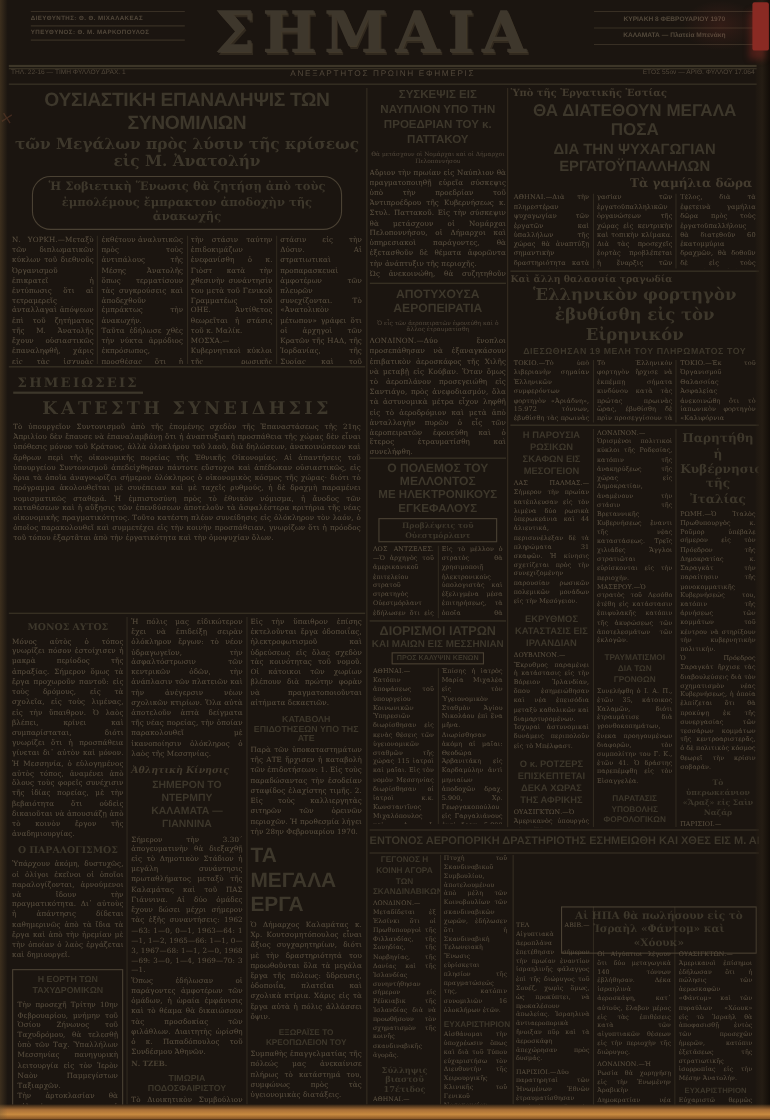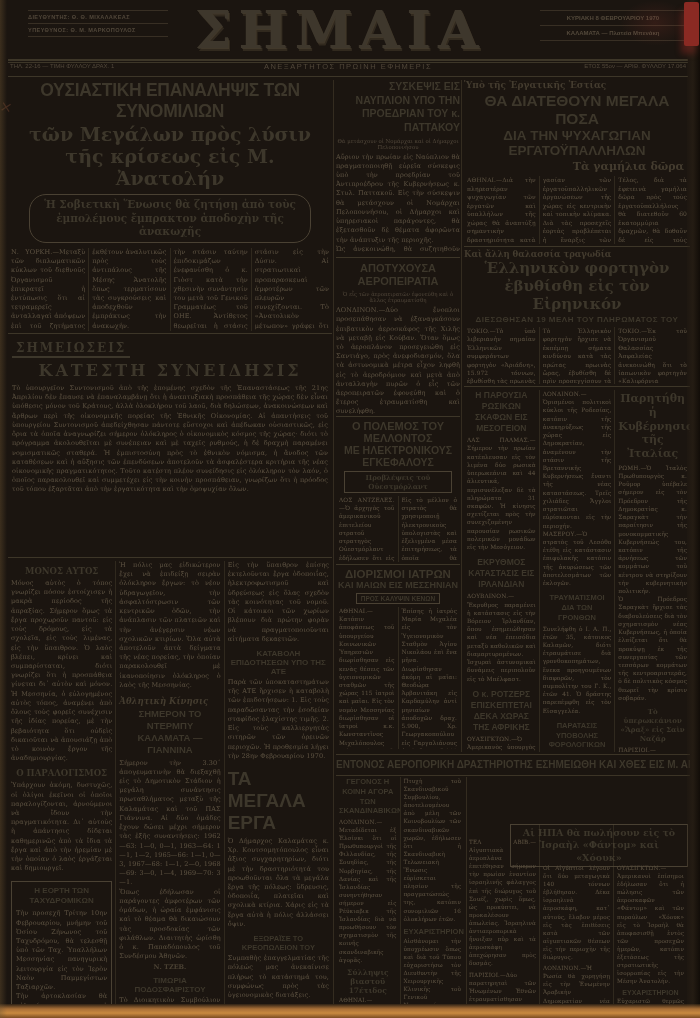--- a/index.html
+++ b/index.html
@@ -37,21 +37,21 @@
   .h-sans{font-family:"Liberation Sans",sans-serif;font-weight:bold;color:#3d372b;text-align:center;}
   .h-serif{font-family:"DejaVu Serif",serif;font-weight:bold;color:#3d372b;text-align:center;}
   .kicker{font-family:"DejaVu Serif",serif;font-weight:bold;text-align:left;color:#443c2f;}
   .deck{font-family:"DejaVu Serif",serif;text-align:center;color:#51473a;}
   .body{font-size:6.5px;line-height:1.42;text-align:justify;color:#544a3b;
     white-space:pre-line;letter-spacing:.1px;text-shadow:0 0 .4px rgba(84,74,59,.5);}
   .cols{display:flex;overflow:hidden;}
   .cols .col{flex:1;padding:0 3px;overflow:hidden;}
   .cols .col + .col{border-left:1px solid rgba(85,74,54,.38);}
   .boxed{border:1px solid #4a4133;padding:3px 6px;}
-  .sig{text-align:center;font-weight:bold;font-size:6.5px;margin-top:2px;}
+  .sig{text-align:left;font-weight:bold;font-size:6.5px;margin-top:2px;}
   .crosshead{font-family:"DejaVu Serif",serif;font-weight:bold;text-align:center;
     font-size:8.5px;margin:5px 0 3px;color:#3d372b;}
   .vrule{width:1px;background:rgba(85,74,54,.45);}
   
   #edge-right{left:687px;top:0;width:13px;height:1018px;
     background:linear-gradient(90deg,rgba(40,30,20,.2) 0%,#241c13 45%,#120d08 100%);}
   #stamp-red{left:684px;top:2px;width:15px;height:44px;background:#8a2a23;border-radius:2px;
     box-shadow:-3px 8px 6px rgba(138,42,35,.45);}
   #smudge-red{left:620px;top:0;width:70px;height:46px;border-radius:50%;
     background:radial-gradient(ellipse at center,rgba(160,60,50,.18) 0%,rgba(160,60,50,0) 70%);}
@@ -83,21 +83,21 @@
     <span id="info-center">ΑΝΕΞΑΡΤΗΤΟΣ ΠΡΩΙΝΗ ΕΦΗΜΕΡΙΣ</span>
     <span id="info-right">ΕΤΟΣ 55ον — ΑΡΙΘ. ΦΥΛΛΟΥ 17.064</span>
   </div>
   <div class="abs hrule" style="left:8px;top:76px;width:680px;"></div>
 
   <div class="abs vrule" style="left:333px;top:80px;height:924px;"></div>
   <div class="abs vrule" style="left:461px;top:80px;height:672px;"></div>
 
   <div class="abs" style="left:8px;top:80px;width:324px;height:251px;overflow:hidden;">
     <div class="h-sans" style="font-size:17.5px;letter-spacing:-0.3px;">ΟΥΣΙΑΣΤΙΚΗ ΕΠΑΝΑΛΗΨΙΣ ΤΩΝ ΣΥΝΟΜΙΛΙΩΝ</div>
-    <div class="h-serif" style="font-size:19px;margin-top:1px;">τῶν Μεγάλων πρὸς λύσιν τῆς κρίσεως εἰς Μ. Ἀνατολήν</div>
+    <div class="h-serif" style="font-size:14px;margin-top:1px;">τῶν Μεγάλων πρὸς λύσιν τῆς κρίσεως εἰς Μ. Ἀνατολήν</div>
     <div class="boxed h-serif" style="width:268px;margin:5px auto 5px;font-size:10.5px;line-height:1.3;border-radius:17px;">Ἡ Σοβιετικὴ Ἕνωσις θὰ ζητήσῃ ἀπὸ τοὺς ἐμπολέμους ἔμπρακτον ἀποδοχὴν τῆς ἀνακωχῆς</div>
     <div class="cols" style="height:160px;">
       <div class="col body">Ν. ΥΟΡΚΗ.—Μεταξὺ τῶν διπλωματικῶν κύκλων τοῦ διεθνοῦς Ὀργανισμοῦ ἐπικρατεῖ ἡ ἐντύπωσις ὅτι αἱ τετραμερεῖς ἀνταλλαγαὶ ἀπόψεων ἐπὶ τοῦ ζητήματος τῆς Μ. Ἀνατολῆς ἔχουν οὐσιαστικῶς ἐπαναληφθῆ, χάρις εἰς τὰς ἰσχυρὰς πιέσεις ποὺ ἀσκοῦνται ἀπὸ τῆς πλευρᾶς τῶν τεσσάρων Μεγάλων Δυνάμεων πρὸς ἐξεύρεσιν εἰρηνικῆς λύσεως τῆς ἀνακωχῆς.
 ΛΟΝΔΙΝΟΝ.—Ἡ Σοβιετικὴ Ἕνωσις ἔλαβεν ἤδη ἐπαφὰς μετὰ τῶν τριῶν Δυτικῶν Δυνάμεων.</div>
       <div class="col body">ἐκθέτουν ἀναλυτικῶς πρὸς τοὺς ἀντιπάλους τῆς Μέσης Ἀνατολῆς ὅπως τερματίσουν τὰς συγκρούσεις καὶ ἀποδεχθοῦν ἐμπράκτως τὴν ἀνακωχήν.
 Ταῦτα ἐδήλωσε χθὲς τὴν νύκτα ἁρμόδιος ἐκπρόσωπος, προσθέσας ὅτι ἡ Μόσχα τηλεγραφικῶς ἀνεκοίνωσε πρὸς τὰς Κυβερνήσεις τῶν ἐμπολέμων τὴν ἀνάγκην ἀμέσου ἐφαρμογῆς τῆς ἐκεχειρίας καὶ τῆς ἐπανόδου εἰς τὴν τράπεζαν τῶν διαπραγματεύσεων.</div>
       <div class="col body">τὴν στάσιν ταύτην ἐπιδοκιμάζων ἐνεφανίσθη ὁ κ. Γιὸστ κατὰ τὴν χθεσινὴν συνάντησίν του μετὰ τοῦ Γενικοῦ Γραμματέως τοῦ ΟΗΕ. Ἀντίθετος θεωρεῖται ἡ στάσις τοῦ κ. Μαλίκ.
 ΜΟΣΧΑ.—Κυβερνητικοὶ κύκλοι τῆς ρωσικῆς πρωτευούσης ἐπιμένουν ὅτι ἡ κατάστασις εἰς τὴν περιοχὴν δύναται νὰ ὁμαλοποιηθῇ μόνον διὰ τῆς ἀποχωρήσεως τῶν στρατευμάτων ἐκ τῶν κατεχομένων ἐδαφῶν.</div>
       <div class="col body">στάσιν εἰς τὴν Δύσιν. Αἱ στρατιωτικαὶ προπαρασκευαὶ ἀμφοτέρων τῶν πλευρῶν συνεχίζονται. Τὸ «Ἀνατολικὸν μέτωπον» γράφει ὅτι οἱ ἀρχηγοὶ τῶν Κρατῶν τῆς ΗΑΔ, τῆς Ἰορδανίας, τῆς Συρίας καὶ τοῦ Σουδάν, καθὼς καὶ ὁ ἀντιπρόσωπος τοῦ Ἰράκ, θὰ συναντηθοῦν λίαν προσεχῶς διὰ τὸν συντονισμὸν τῆς κοινῆς ἀμύνης τῶν ἀραβικῶν χωρῶν.</div>
     </div>
@@ -145,21 +145,21 @@
       <div class="h-sans" style="font-size:7.5px;margin:5px 0 2px;">ΕΞΩΡΑΪΣΕ ΤΟ ΚΡΕΟΠΩΛΕΙΟΝ ΤΟΥ</div>
       <div class="body">Συμπαθὴς ἐπαγγελματίας τῆς πόλεώς μας ἀνεκαίνισε πλήρως τὸ κατάστημά του, συμφώνως πρὸς τὰς ὑγειονομικὰς διατάξεις.</div>
       <div class="h-sans" style="font-size:8.5px;margin:6px 0 2px;">ΚΗΔΕΙΑ</div>
       <div class="body" style="text-align:center;">Τὸν προσφιλῆ μας σύζυγον, πατέρα καὶ ἀδελφὸν</div>
       <div class="h-serif" style="font-size:8px;margin:2px 0;">ΔΗΜΗΤΡΙΟΝ ΚΑΤΣΑΡΕΑΝ</div>
 
     </div>
   </div>
 
   <div class="abs" style="left:336px;top:80px;width:124px;height:334px;overflow:hidden;">
-    <div class="h-sans" style="font-size:10.5px;line-height:1.3;text-align:right;">ΣΥΣΚΕΨΙΣ ΕΙΣ ΝΑΥΠΛΙΟΝ ΥΠΟ ΤΗΝ ΠΡΟΕΔΡΙΑΝ ΤΟΥ κ. ΠΑΤΤΑΚΟΥ</div>
+    <div class="h-sans" style="font-size:10.5px;line-height:1.3;text-align:center;">ΣΥΣΚΕΨΙΣ ΕΙΣ ΝΑΥΠΛΙΟΝ ΥΠΟ ΤΗΝ ΠΡΟΕΔΡΙΑΝ ΤΟΥ κ. ΠΑΤΤΑΚΟΥ</div>
     <div class="deck" style="font-size:5.4px;margin:3px 0;">Θὰ μετάσχουν οἱ Νομάρχαι καὶ οἱ Δήμαρχοι Πελοποννήσου</div>
     <div class="body" style="height:100px;overflow:hidden;">Αὔριον τὴν πρωίαν εἰς Ναύπλιον θὰ πραγματοποιηθῇ εὐρεῖα σύσκεψις ὑπὸ τὴν προεδρίαν τοῦ Ἀντιπροέδρου τῆς Κυβερνήσεως κ. Στυλ. Παττακοῦ. Εἰς τὴν σύσκεψιν θὰ μετάσχουν οἱ Νομάρχαι Πελοποννήσου, οἱ Δήμαρχοι καὶ ὑπηρεσιακοὶ παράγοντες, θὰ ἐξετασθοῦν δὲ θέματα ἀφορῶντα τὴν ἀνάπτυξιν τῆς περιοχῆς.
 Ὡς ἀνεκοινώθη, θὰ συζητηθοῦν ἐπίσης θέματα ἁρμοδιότητος τῶν ὑπουργείων Ἐσωτερικῶν καὶ Δημοσίων Ἔργων.</div>
     <div class="hrule" style="margin:4px 0;"></div>
     <div class="h-sans" style="font-size:11px;line-height:1.25;">ΑΠΟΤΥΧΟΥΣΑ ΑΕΡΟΠΕΙΡΑΤΙΑ</div>
     <div class="deck" style="font-size:5.4px;margin:2px 0 3px;">Ὁ εἷς τῶν ἀεροπειρατῶν ἐφονεύθη καὶ ὁ ἄλλος ἐτραυματίσθη</div>
     <div class="body">ΛΟΝΔΙΝΟΝ.—Δύο ἔνοπλοι προσεπάθησαν νὰ ἐξαναγκάσουν ἐπιβατικὸν ἀεροσκάφος τῆς Χιλῆς νὰ μεταβῇ εἰς Κούβαν. Ὅταν ὅμως τὸ ἀεροπλάνον προσεγειώθη εἰς Σαντιάγο, πρὸς ἀνεφοδιασμόν, ὅλα τὰ ἀστυνομικὰ μέτρα εἶχον ληφθῆ εἰς τὸ ἀεροδρόμιον καὶ μετὰ ἀπὸ ἀνταλλαγὴν πυρῶν ὁ εἷς τῶν ἀεροπειρατῶν ἐφονεύθη καὶ ὁ ἕτερος ἐτραυματίσθη καὶ συνελήφθη.
 Ἐπίσης ἐτραυματίσθησαν δύο ἀστυνομικοί, καθὼς καὶ ὁ ἀεροσυνοδός.</div>
   </div>
   <div class="abs hrule" style="left:336px;top:416px;width:124px;"></div>

